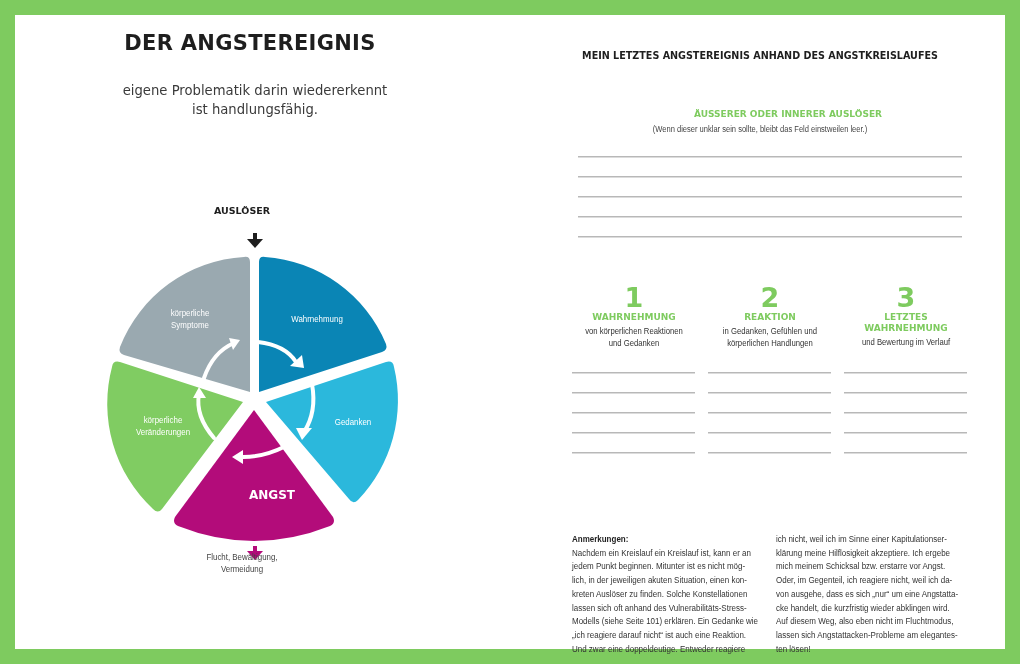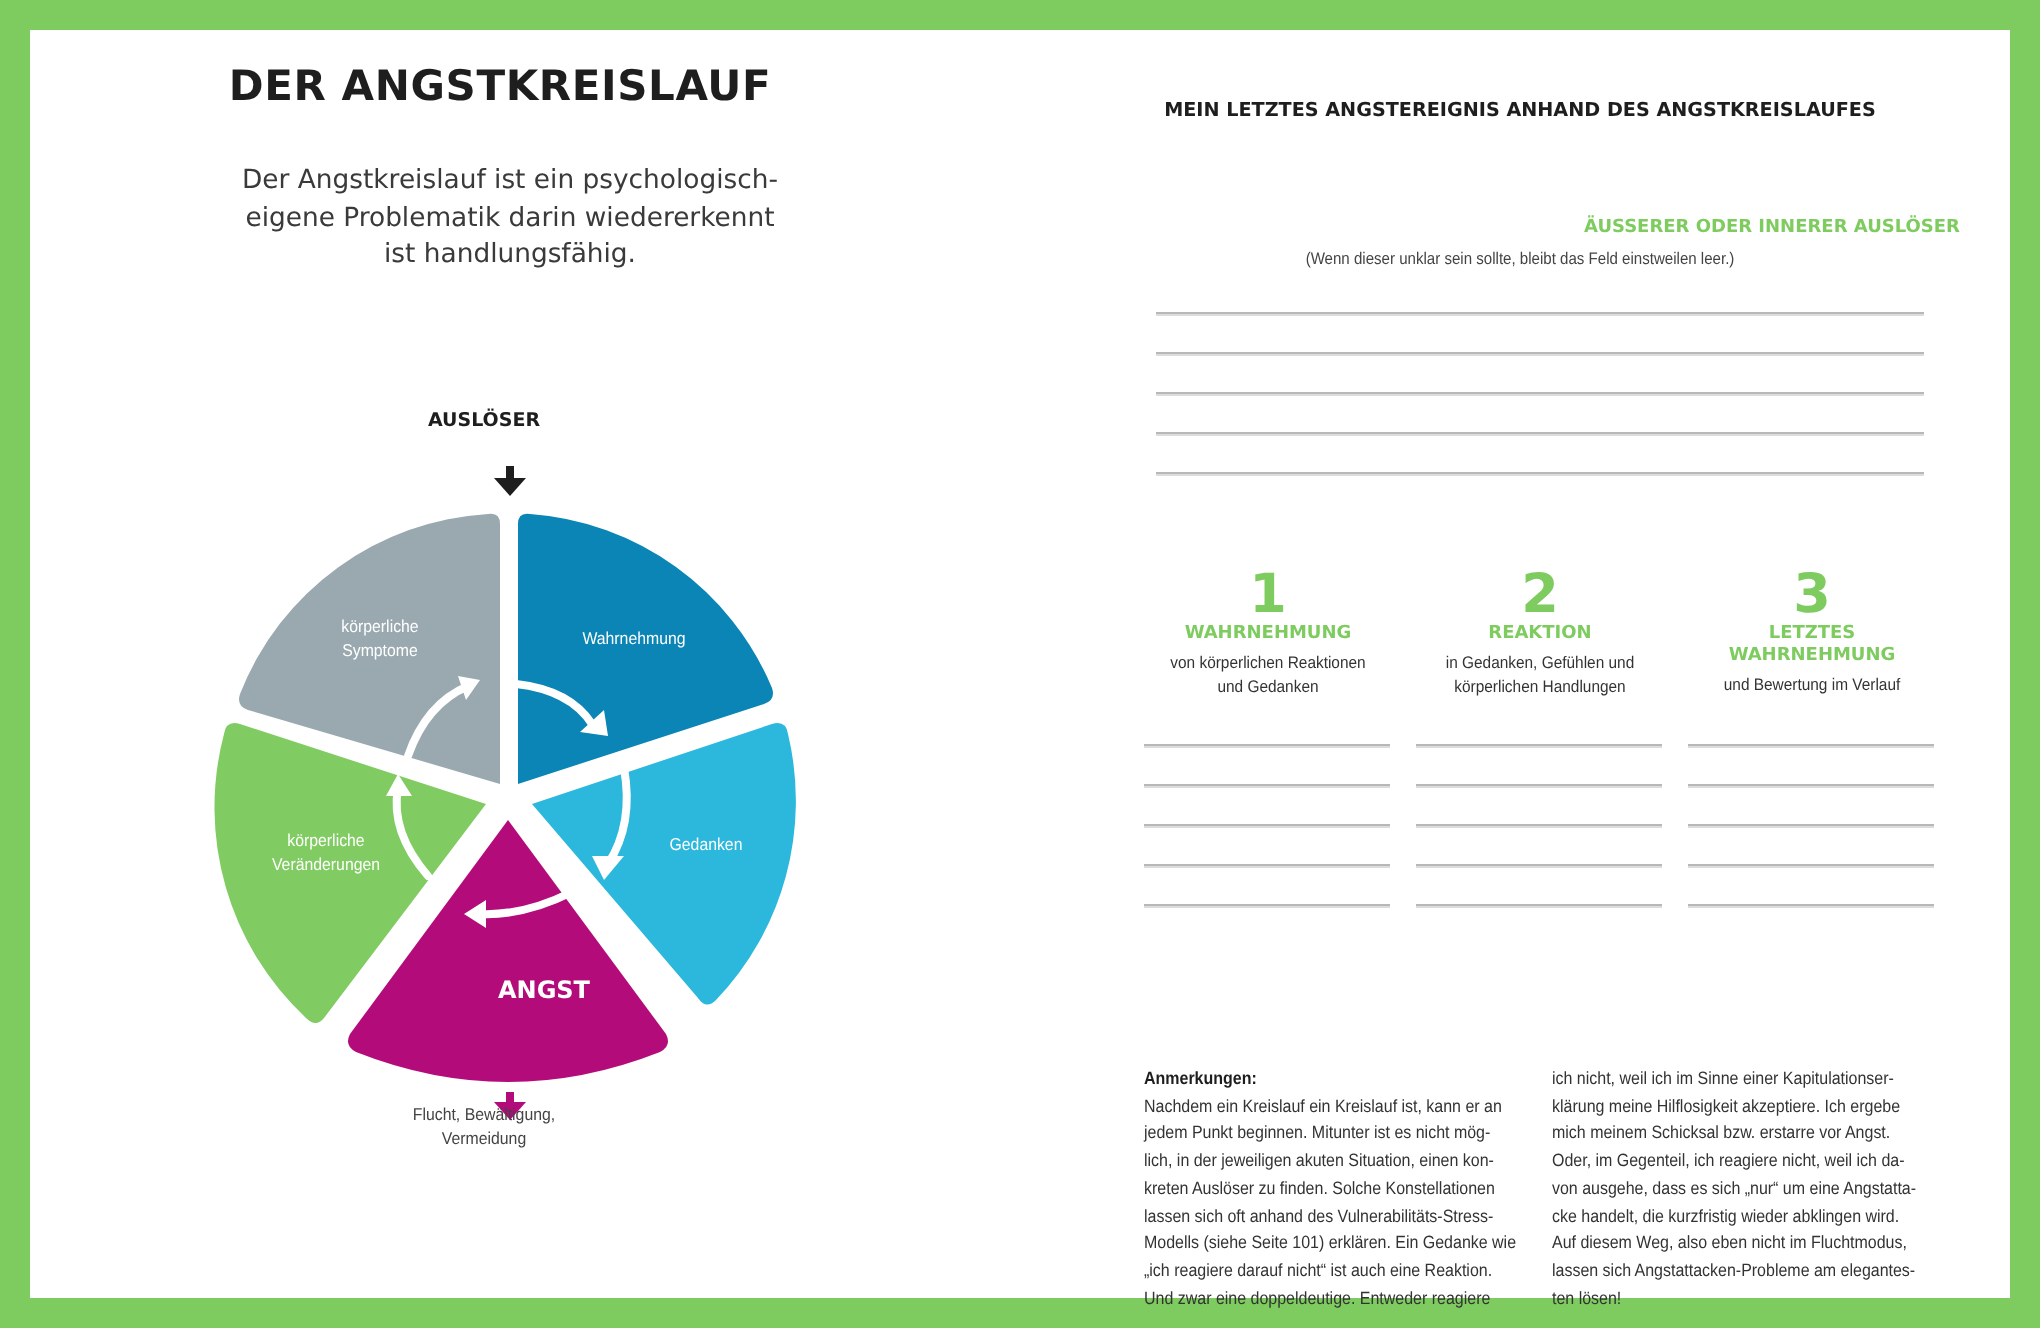--- a/index.html
+++ b/index.html
@@ -7,39 +7,38 @@
   .page { position:absolute; left:15px; top:15px; width:990px; height:634px; background:#ffffff; }
   .title { position:absolute; left:0; width:500px; top:31px; text-align:center; font-family:"DejaVu Sans", sans-serif; font-weight:bold; font-size:21px; color:#1e1e1e; letter-spacing:0.3px; }
   .intro { position:absolute; left:95px; width:320px; top:82px; text-align:center; font-family:"DejaVu Sans", sans-serif; font-size:13.2px; line-height:18.5px; color:#3a3a3a; }
   .trigger-label { position:absolute; left:192px; width:100px; top:205px; text-align:center; font-family:"DejaVu Sans", sans-serif; font-weight:bold; font-size:9.5px; color:#1e1e1e; }
   .pie { position:absolute; left:0; top:0; }
   .outcome { position:absolute; left:182px; width:120px; top:551px; text-align:center; font-family:"Liberation Sans", sans-serif; font-size:8.6px; line-height:12px; color:#444; transform:scaleX(0.92); }
   .slice-label { position:absolute; text-align:center; color:#fff; font-family:"Liberation Sans", sans-serif; font-size:8.6px; line-height:12px; transform:scaleX(0.92); }
   .angst-label { position:absolute; left:200px; width:80px; top:472px; text-align:right; color:#fff; font-family:"DejaVu Sans", sans-serif; font-weight:bold; font-size:12px; }
 
   .r-title { position:absolute; left:540px; width:440px; top:36px; text-align:center; font-family:"DejaVu Sans", sans-serif; font-weight:bold; font-size:9.6px; color:#1e1e1e; }
-  .r-trigger-head { position:absolute; left:540px; width:440px; top:94px; text-align:right; font-family:"DejaVu Sans", sans-serif; font-weight:bold; font-size:9px; color:#7ecb5f; }
+  .r-trigger-head { position:absolute; left:568px; width:440px; top:94px; text-align:center; font-family:"DejaVu Sans", sans-serif; font-weight:bold; font-size:9px; color:#7ecb5f; }
   .r-trigger-note { position:absolute; left:540px; width:440px; top:109px; text-align:center; font-family:"Liberation Sans", sans-serif; font-size:8.4px; color:#444; transform:scaleX(0.9); }
   .line { position:absolute; height:1px; background:#b8b8b8; border-bottom:1px solid #dcdcdc; }
   .step { position:absolute; width:140px; text-align:center; }
   .step-num { font-family:"DejaVu Sans", sans-serif; font-weight:bold; font-size:27px; color:#7ecb5f; line-height:28px; height:28px; }
   .step-head { font-family:"DejaVu Sans", sans-serif; font-weight:bold; font-size:9px; color:#7ecb5f; line-height:11px; margin-top:0px; }
   .step-desc { font-family:"Liberation Sans", sans-serif; font-size:8.4px; color:#333; line-height:11.5px; margin-top:3px; transform:scaleX(0.92); }
   .notes { position:absolute; top:512px; font-family:Liberation Sans, sans-serif; font-size:8.9px; line-height:13.7px; color:#333;margin-top:21px; }
   .notes .note-head { font-weight:bold; color:#1e1e1e; }
   .notes .ln { display:block; white-space:nowrap; transform-origin:left; transform:scaleX(0.9); }
 </style>
 </head>
 <body>
 
 <div class="page"></div>
 
-<div class="title">DER ANGSTKREISLAUF</div>
+<div class="title">DER ANGSTEREIGNIS</div>
 <div class="intro">
-  <div>Der Angstkreislauf ist ein psychologisch-</div>
   <div>eigene Problematik darin wiedererkennt</div>
   <div>ist handlungsfähig.</div>
 </div>
 
 <div class="trigger-label">AUSLÖSER</div>
 
 <svg class="pie" width="1020" height="664">
 
   <g>
     <rect x="253" y="233" width="4" height="7" fill="#1e1e1e"></rect>

